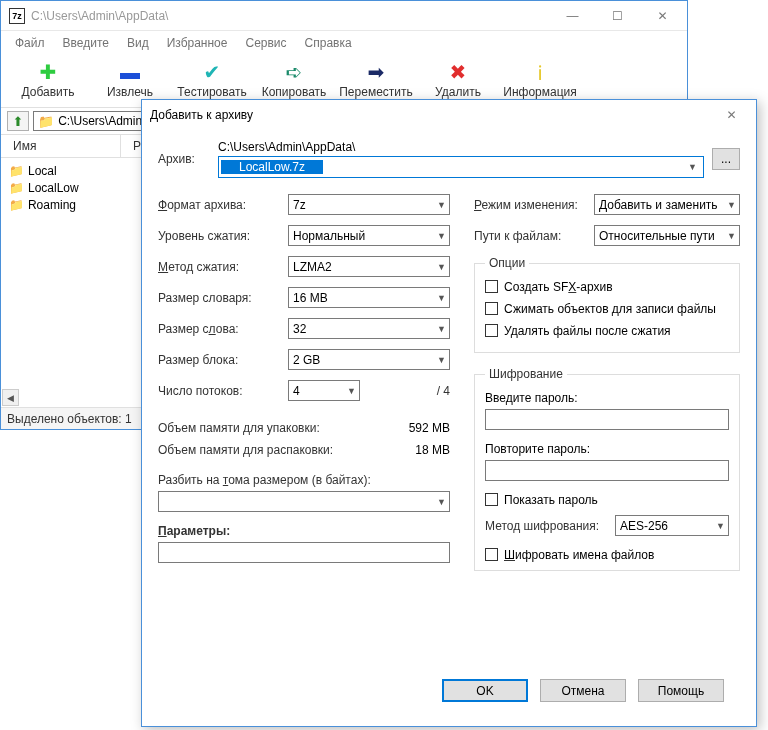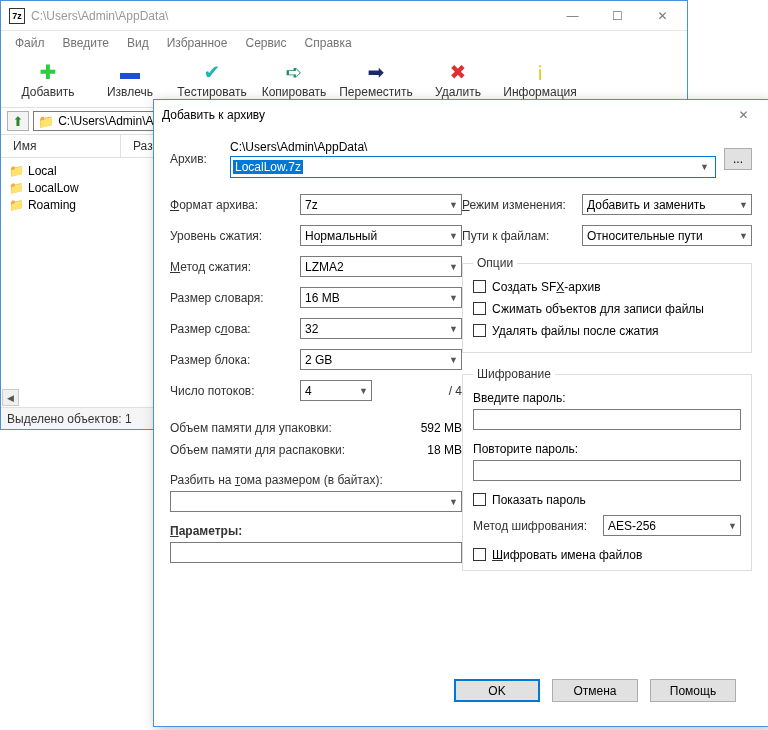--- a/index.html
+++ b/index.html
@@ -24,36 +24,36 @@
   .listhead { display:flex; border-bottom:1px solid #e0e0e0; }
   .listhead .col { padding:4px 12px; border-right:1px solid #e0e0e0; color:#333;}
   .listbody { padding:4px 0; }
   .listrow { display:flex; align-items:center; padding:1px 8px; gap:4px; min-height:17px;}
   .fldr { color:#e6b84a; font-size:12px; }
   .fldr.teal { color:#4aa0a0; }
   .statusbar { position:absolute; bottom:0; left:0; right:0; height:22px; border-top:1px solid #e0e0e0; display:flex; align-items:center; padding:0 6px; color:#333; background:#f5f5f5;}
   .scroll-arrow { position:absolute; width:17px; height:17px; background:#f0f0f0; border:1px solid #ccc; display:flex; align-items:center; justify-content:center; font-size:9px; color:#555;}
 
   
-  .dialog { position: absolute; left: 153px; top: 99px; width: 616px; height: 628px; border: 1px solid #4a90d9; background: #fff; box-shadow: 3px 3px 12px rgba(0,0,0,0.25); }
+  .dialog { position: absolute; left: 141px; top: 99px; width: 616px; height: 628px; border: 1px solid #4a90d9; background: #fff; box-shadow: 3px 3px 12px rgba(0,0,0,0.25); }
   .dialog .titlebar { border-bottom: none; }
   .dialog .titlebar .title { color: #000; }
   .dialog-body { padding: 10px 16px; display:flex; flex-direction:column; height: calc(100% - 30px); }
 
   .row { display:flex; align-items:center; margin-bottom:6px; min-height:24px; }
   .lbl { color:#333; }
   .archive-row .lbl { width: 60px; }
   .archive-path-wrap { flex:1; display:flex; flex-direction:column; margin-right:8px;}
   .archive-combo { border:1px solid #0078d7; height:22px; display:flex; align-items:center; padding:0 2px; }
-  .archive-combo .sel { background:#0078d7; color:#fff; padding:0 2px; flex:0 0 auto; }
+  .archive-combo .sel { background:#0078d7; color:#fff; padding:0 18px; flex:0 0 auto; }
   .archive-combo .spacer{flex:1;}
   .archive-combo .dd { width:17px; text-align:center; color:#555; font-size:9px;}
   .browse-btn { width:28px; height:22px; border:1px solid #adadad; background:#e1e1e1; display:flex; align-items:center; justify-content:center; }
 
-  .cols { display:flex; margin-top:10px; flex:1; }
+  .cols { display:flex; gap:24px; margin-top:10px; flex:1; }
   .col-left { width: 292px; }
   .col-right { flex:1; }
 
   .form-row { display:flex; align-items:center; margin-bottom:10px; }
   .form-row .lbl { width: 130px; }
   .select { border:1px solid #7a7a7a; background:#fff; height:21px; display:flex; align-items:center; padding:0 4px; flex:1; position:relative;}
   .select .dd { position:absolute; right:3px; font-size:9px; color:#555; }
   .select.sm { width: 72px; flex:0 0 72px; }
   .tail { margin-left:auto; color:#333; }
   .underline { text-decoration: underline; text-decoration-color:#333; }

